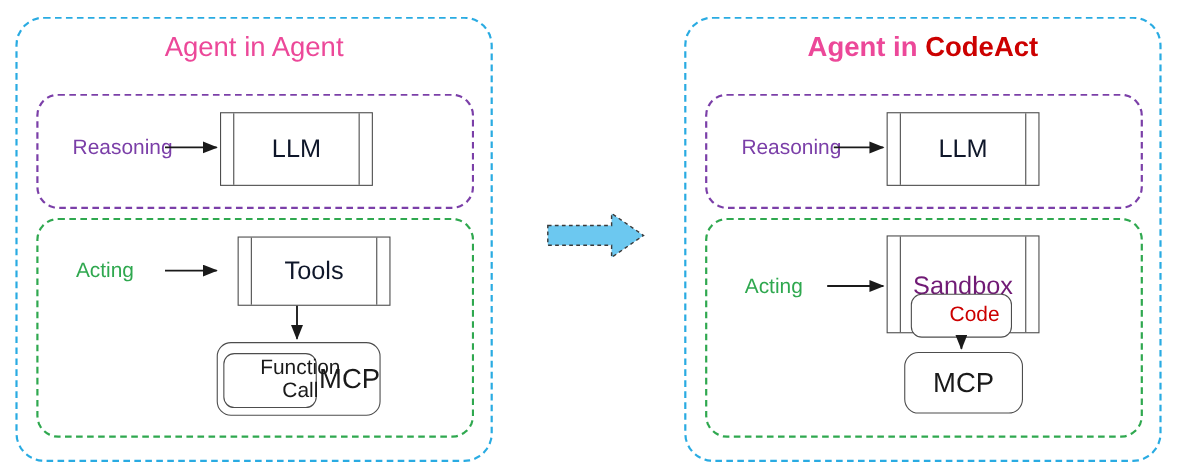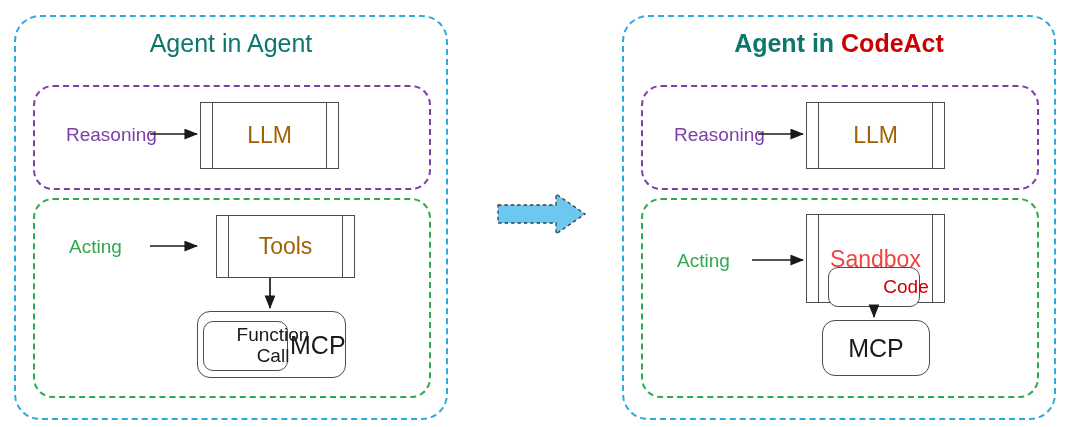--- a/index.html
+++ b/index.html
@@ -45,21 +45,21 @@
 
   
   .panel-title {
     position: absolute;
     text-align: center;
     font-size: 25px;
     line-height: 30px;
     white-space: nowrap;
     letter-spacing: 0px;
   }
-  .t-blue { color: #0f766e; }
+  .t-blue { color: #ec4899; }
   .t-red  { color: #cc0000; }
 
   
   .proc-box {
     position: absolute;
     box-sizing: border-box;
     border: 1.6px solid #4d4d4d;
     background: #ffffff;
   }
   .proc-box .bar-l,
@@ -71,24 +71,24 @@
     border-left: 1.6px solid #4d4d4d;
   }
   .proc-box .bar-l { left: 11px; }
   .proc-box .bar-r { right: 11px; }
   .proc-label {
     position: absolute;
     left: 0; right: 0;
     text-align: center;
     font-size: 23px;
     line-height: 26px;
-    color: #a16207;
-    white-space: nowrap;
-  }
-  .proc-label.red { color: #ef4444; }
+    color: #0f172a;
+    white-space: nowrap;
+  }
+  .proc-label.red { color: #701a75; }
 
   
   .round-box {
     position: absolute;
     box-sizing: border-box;
     border: 1.6px solid #4d4d4d;
     border-radius: 13px;
     background: #ffffff;
   }
   .round-label {
@@ -195,21 +195,21 @@
   <div class="side-label lbl-act" style="left:677px; top:250px;">Acting</div>
 
   <div class="proc-box" style="left:806px; top:214px; width:139px; height:89px;">
     <span class="bar-l"></span>
     <span class="bar-r"></span>
     <span class="proc-label red" style="top:31px;">Sandbox</span>
   </div>
 
   <div class="round-box" style="left:828px; top:267px; width:92px; height:40px; border-radius:10px;">
   </div>
-  <div class="round-label small red" style="left:828px; top:276px; width:116px;padding-left:20px;">Code</div>
+  <div class="round-label small red" style="left:828px; top:276px; width:116px;">Code</div>
 
   <div class="round-box" style="left:822px; top:320px; width:108px; height:56px;">
   </div>
   <div class="round-label" style="left:822px; top:336px; width:108px;">MCP</div>
 
 </div>
 
 <svg id="arrows" viewBox="0 0 1080 427">
   <defs>
     <marker id="ah" markerWidth="9" markerHeight="9" refX="7.4" refY="3.2" orient="auto" markerUnits="strokeWidth">

